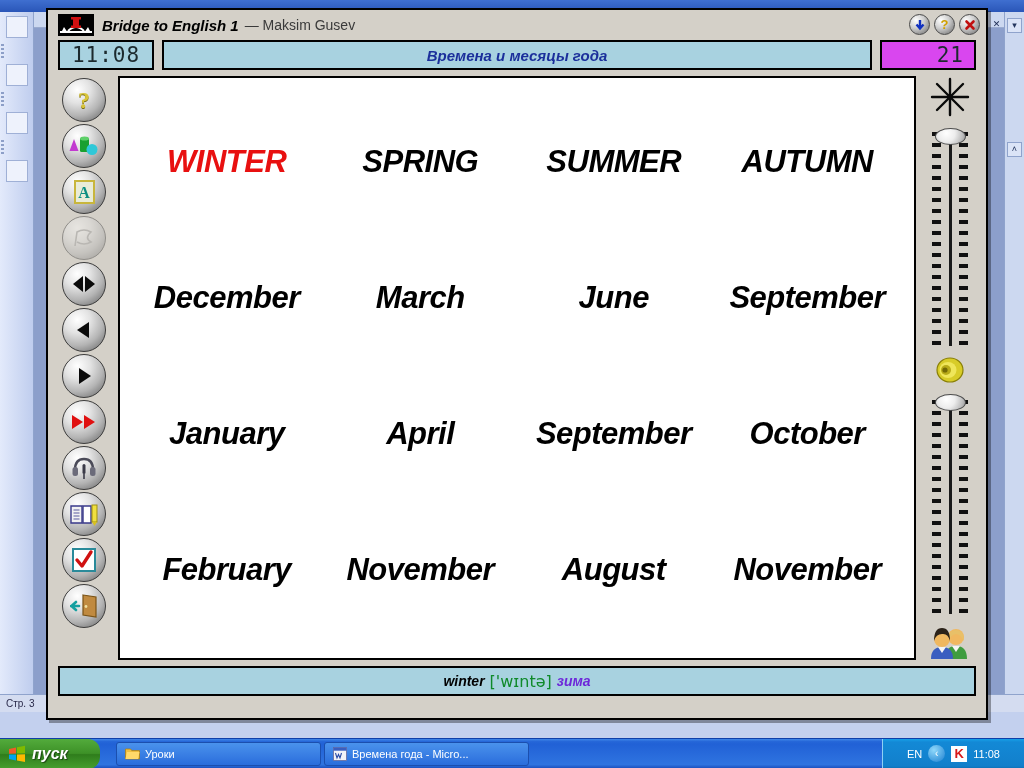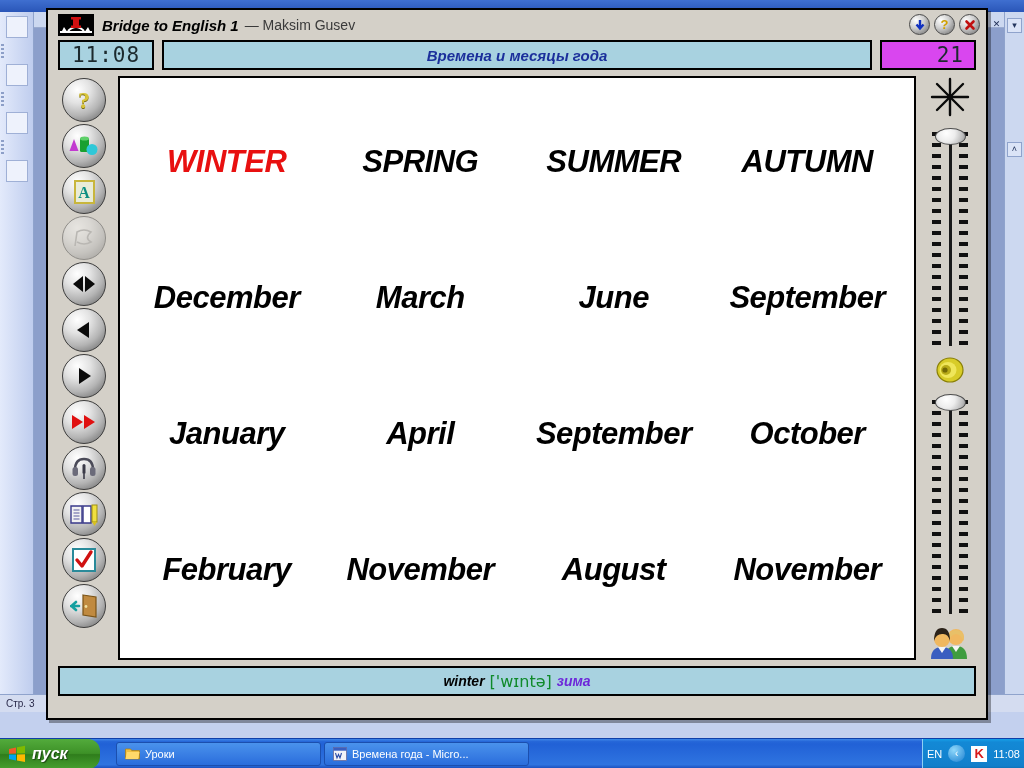--- a/index.html
+++ b/index.html
@@ -217,21 +217,21 @@
     background: linear-gradient(180deg,#4a92ec,#2a6ddc);
     border: 1px solid #1b4fae; border-radius: 3px;
     color: #fff; font-size: 11px; white-space: nowrap; overflow: hidden;
   }
   .task.active {
     background: linear-gradient(180deg,#1f56bd,#2f73d8);
     border-color: #15428f;
   }
   #tray {
     height: 30px; display: flex; align-items: center; gap: 6px;
-    padding: 0 4px; flex: 0 0 auto;
+    padding: 0 24px; flex: 0 0 auto;
     background: linear-gradient(180deg,#17a0e8 0%,#1389d6 10%,#127fcb 90%,#0e6cae 100%);
     border-left: 1px solid #8fd0f5;
   }
   #tray .t { color:#fff; font-size: 11px; }
   .tray-chevron {
     width: 17px; height: 17px; border-radius: 50%;
     background: radial-gradient(circle at 35% 30%, #8fd8fb, #1b7fd0);
     color: #fff; font-size: 10px; text-align: center; line-height: 17px;
   }
   .kaspersky {

